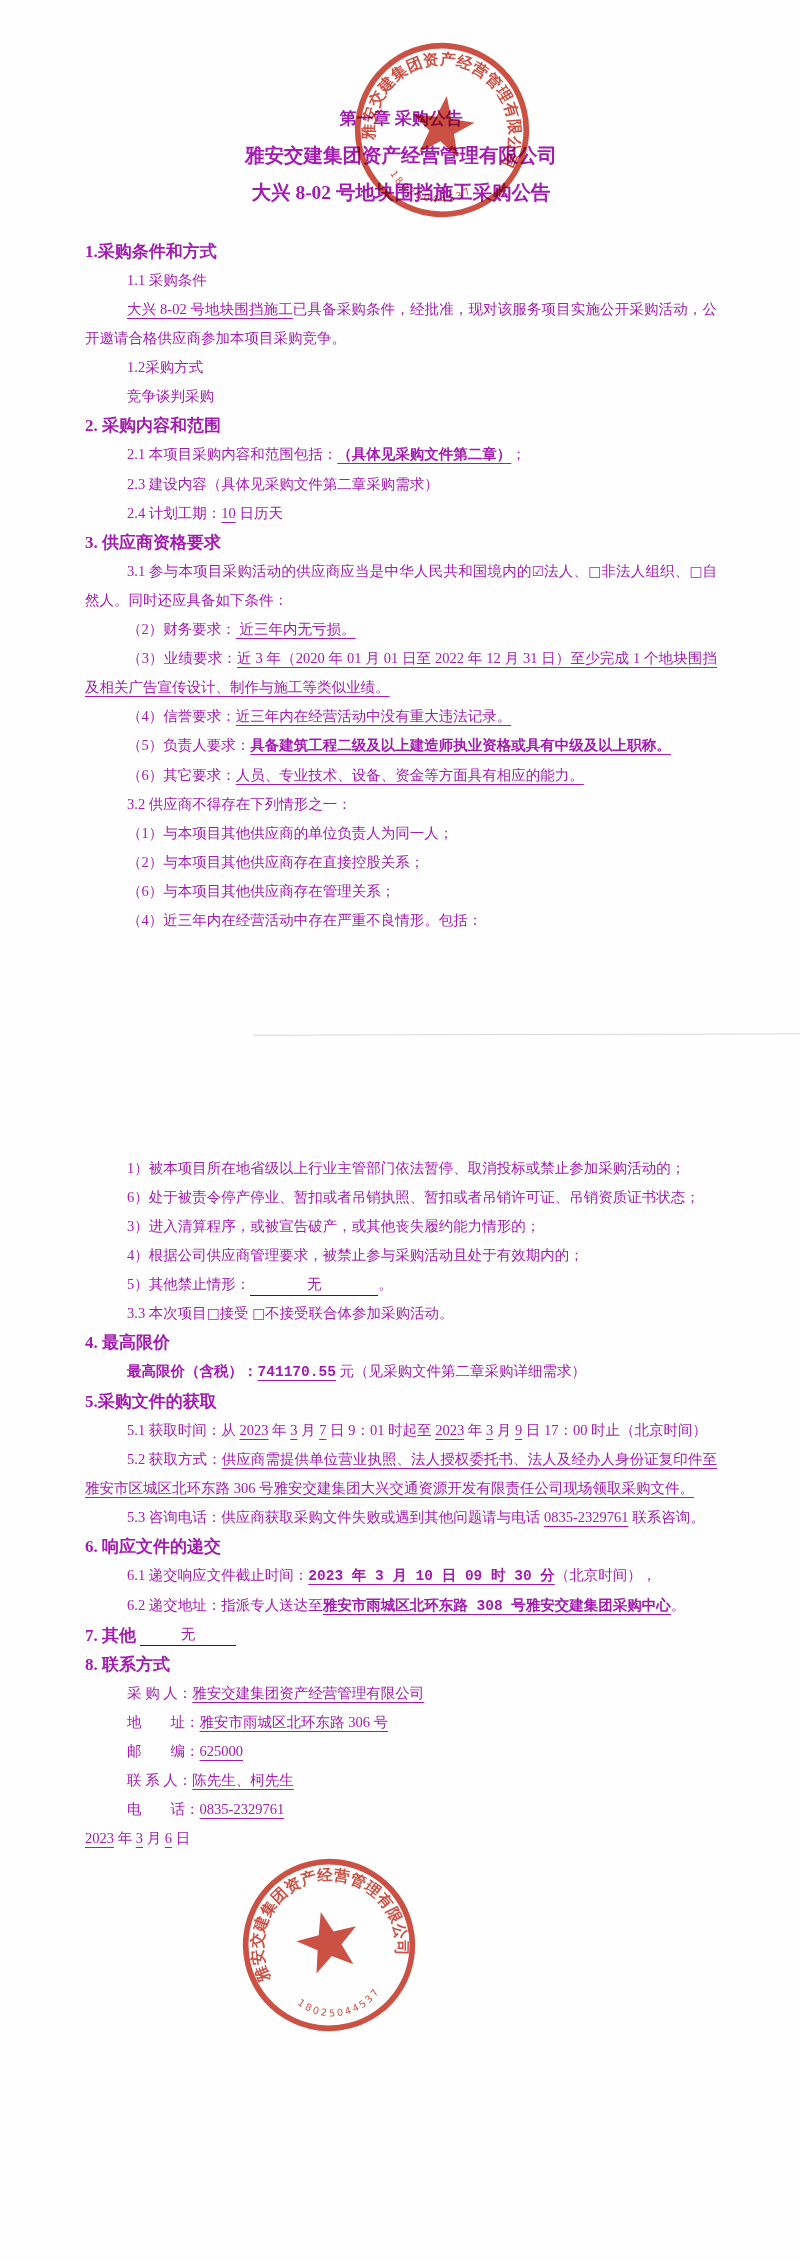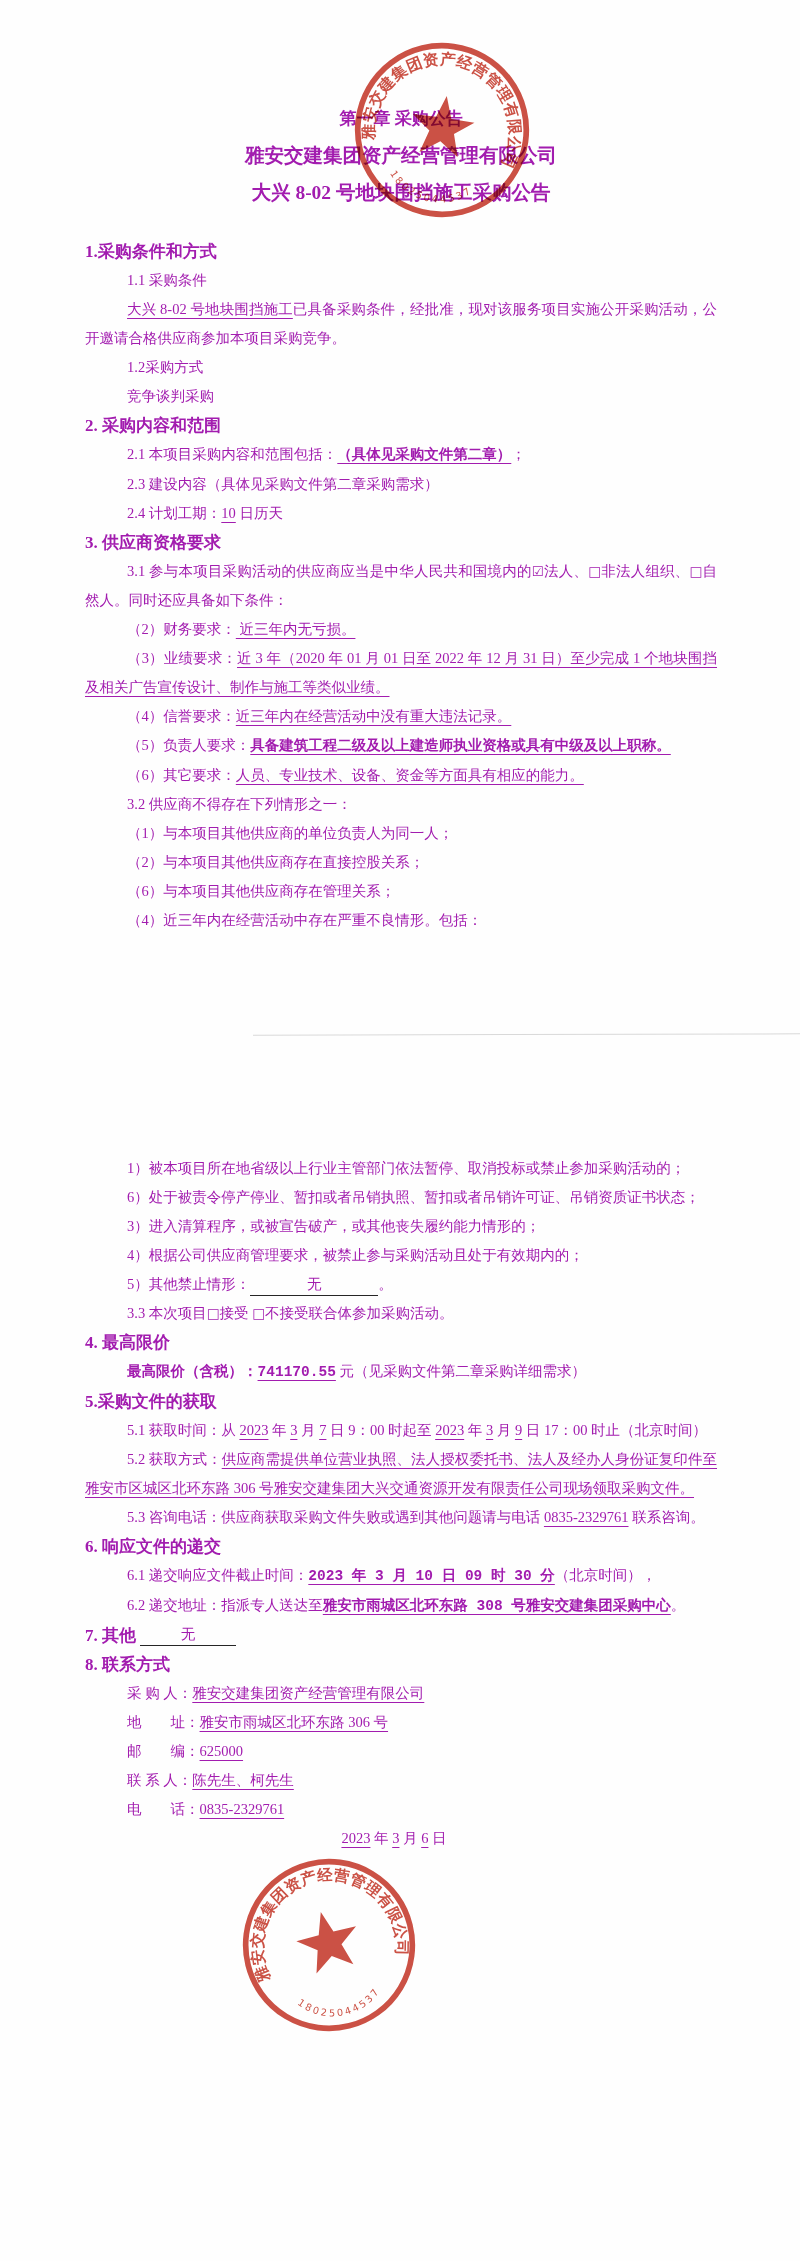--- a/index.html
+++ b/index.html
@@ -27,21 +27,21 @@
     display:inline-block; border-bottom:1px solid #262626;
     text-align:center; text-indent:0; line-height:22px;
   }
   .fill-w { min-width:128px; }
   .fill-s { min-width:96px; font-weight:400; font-size:14.5px; vertical-align:2px; margin-left:4px; }
   .spacer-pagebreak { height:219px; position:relative; }
   .scanline {
     position:absolute; left:168px; right:-85px; top:99px; height:1px;
     background:#d9d9d9; transform:rotate(-0.15deg);
   }
-  .date { text-align:center; padding-right:14px; margin-top:12px; }
+  .date { text-align:left; padding-right:14px; margin-top:12px; }
   .stamp { position:absolute; mix-blend-mode:multiply; opacity:0.88; }
   .stamp-top { left:352px; top:40px; width:180px; height:180px; transform:rotate(8deg); }
   .stamp-bottom { left:240px; top:1856px; width:178px; height:178px; transform:rotate(-14deg); }
 </style>
 </head>
 <body>
 
 <div class="page">
 
   <div class="content">
@@ -83,21 +83,21 @@
     <p class="ind">6）处于被责令停产停业、暂扣或者吊销执照、暂扣或者吊销许可证、吊销资质证书状态；</p>
     <p class="ind">3）进入清算程序，或被宣告破产，或其他丧失履约能力情形的；</p>
     <p class="ind">4）根据公司供应商管理要求，被禁止参与采购活动且处于有效期内的；</p>
     <p class="ind"><span>5）其他禁止情形：</span><span class="fill fill-w">无</span><span>。</span></p>
     <p class="ind"><span>3.3 本次项目</span><span class="cb">□</span><span>接受 </span><span class="cb">□</span><span>不接受联合体参加采购活动。</span></p>
 
     <p class="h">4. 最高限价</p>
     <p class="ind"><span class="b">最高限价（含税）：</span><span class="u b">741170.55</span><span> 元（见采购文件第二章采购详细需求）</span></p>
 
     <p class="h">5.采购文件的获取</p>
-    <p class="ind"><span>5.1 获取时间：从 </span><span class="u">2023</span><span> 年 </span><span class="u">3</span><span> 月 </span><span class="u">7</span><span> 日 9：00 时起至 </span><span class="u">2023</span><span> 年 </span><span class="u">3</span><span> 月 </span><span class="u">9</span><span> 日 17：00 时止（北京时间）</span></p>
+    <p class="ind"><span>5.1 获取时间：从 </span><span class="u">2023</span><span> 年 </span><span class="u">3</span><span> 月 </span><span class="u">7</span><span> 日 9：01 时起至 </span><span class="u">2023</span><span> 年 </span><span class="u">3</span><span> 月 </span><span class="u">9</span><span> 日 17：00 时止（北京时间）</span></p>
     <p class="ind"><span>5.2 获取方式：</span><span class="u">供应商需提供单位营业执照、法人授权委托书、法人及经办人身份证复印件至雅安市区城区北环东路 306 号雅安交建集团大兴交通资源开发有限责任公司现场领取采购文件。</span></p>
     <p class="ind"><span>5.3 咨询电话：供应商获取采购文件失败或遇到其他问题请与电话 </span><span class="u">0835-2329761</span><span> 联系咨询。</span></p>
 
     <p class="h">6.  响应文件的递交</p>
     <p class="ind"><span>6.1 递交响应文件截止时间：</span><span class="u b">2023 年 3 月 10 日 09 时 30 分</span><span>（北京时间），</span></p>
     <p class="ind"><span>6.2 递交地址：指派专人送达至</span><span class="u b">雅安市雨城区北环东路 308 号雅安交建集团采购中心</span><span>。</span></p>
 
     <p class="h"><span>7.  其他</span><span class="fill fill-s">无</span></p>
 
     <p class="h">8.  联系方式</p>

